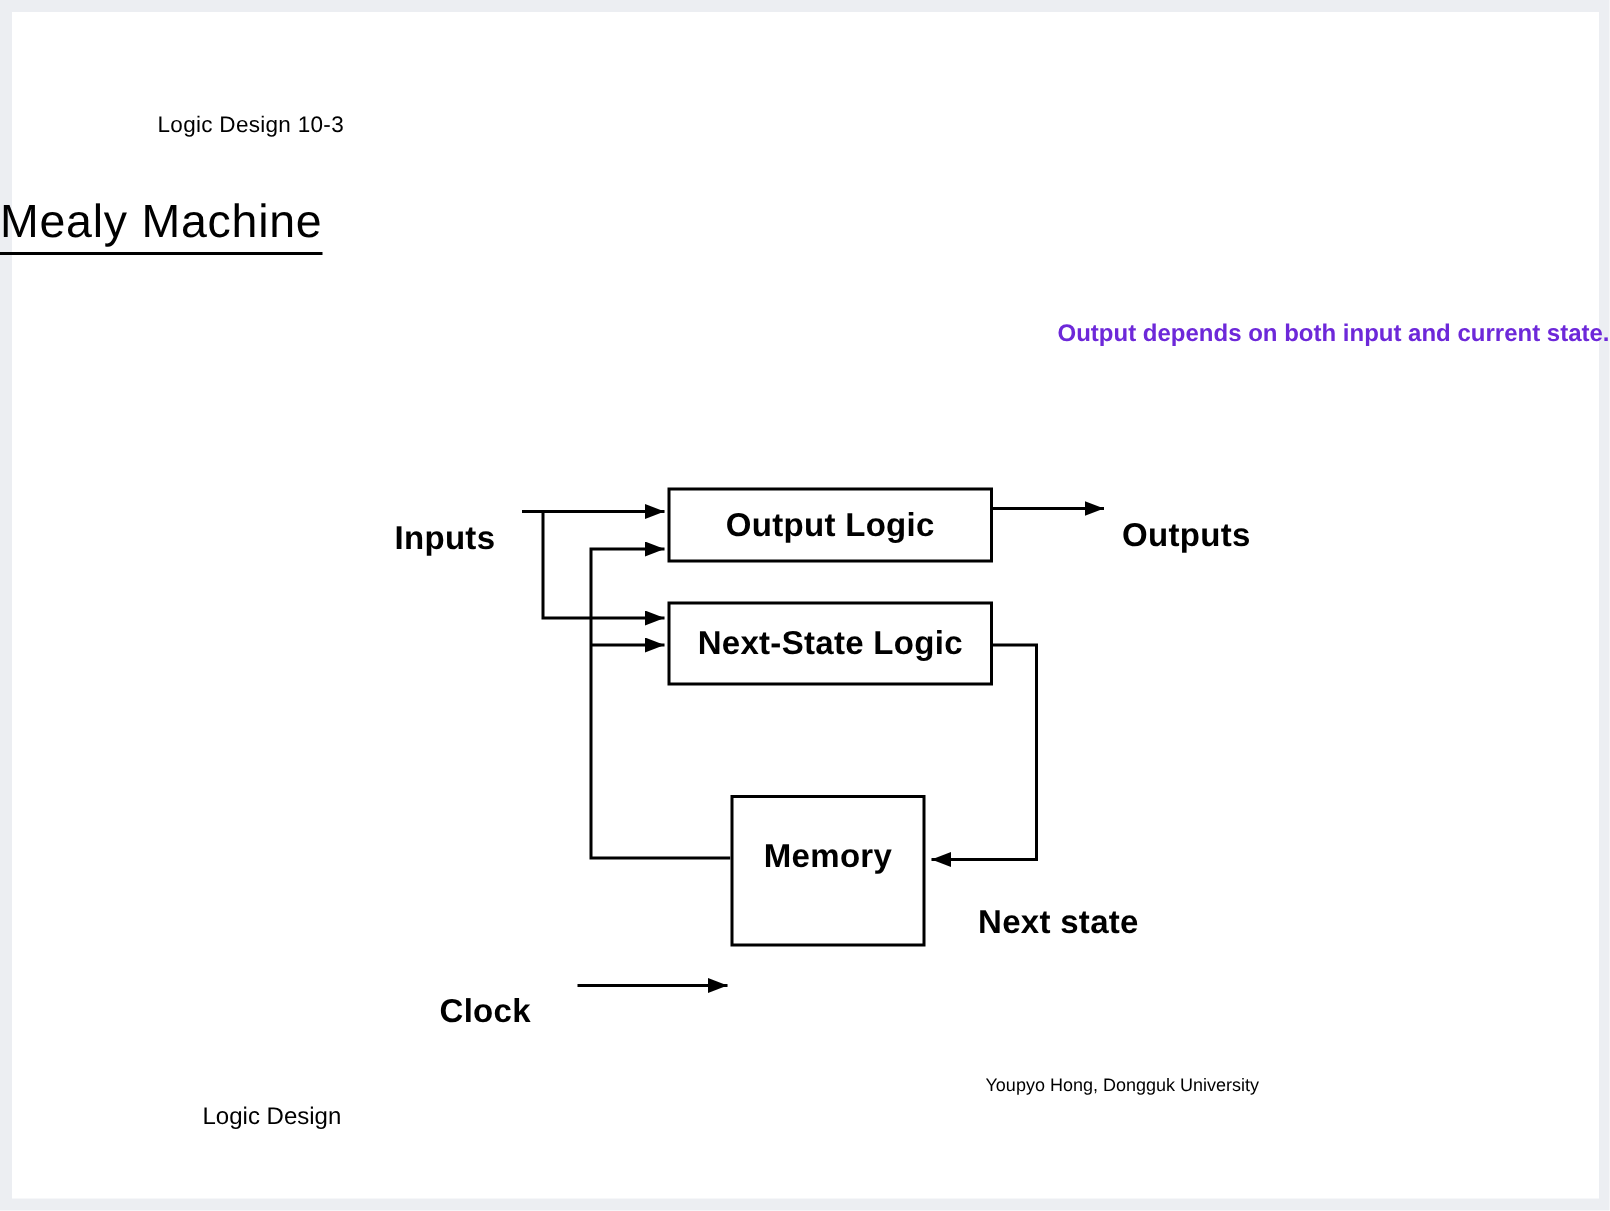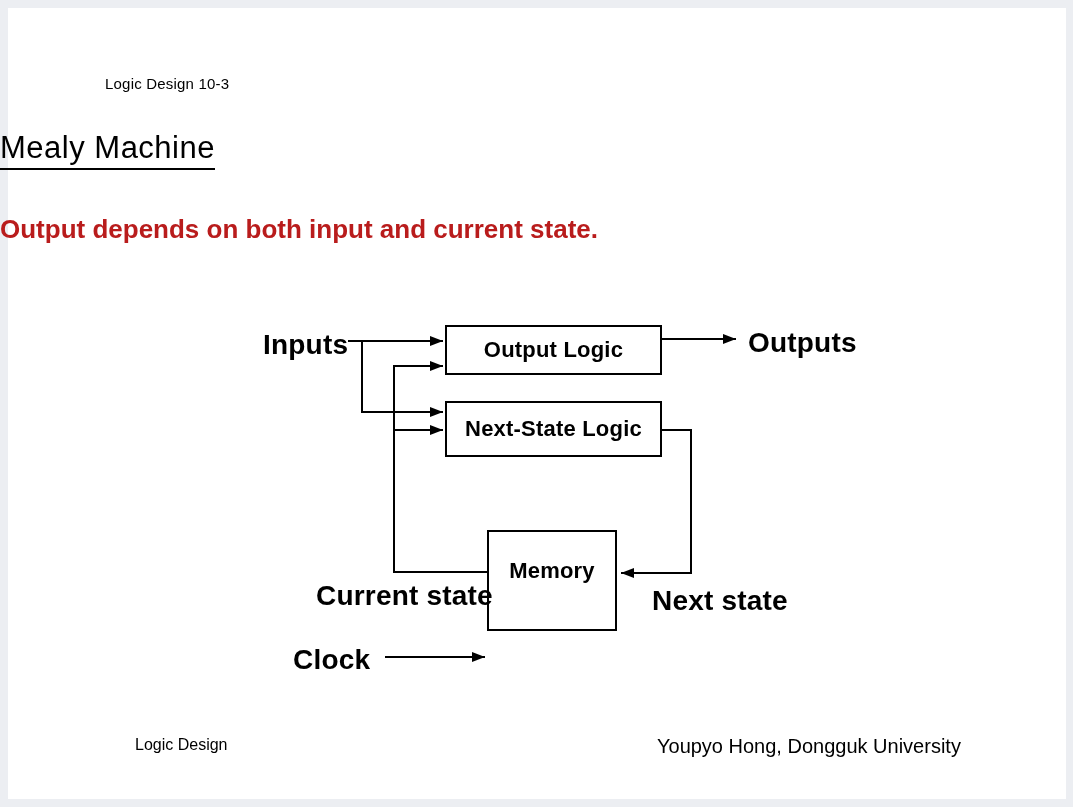--- a/index.html
+++ b/index.html
@@ -26,57 +26,58 @@
   }
   .title {
     display:inline-block;
     font-size:31px;
     border-bottom:2px solid #000;
     padding-bottom:2px;
     letter-spacing:0.5px;
   }
   .subtitle {
     position:absolute; left:0; right:0; top:214px;
-    text-align:left;
-    font-size:26px; font-weight:bold;
-    color:#b91c1c;
+    text-align:right;
+    font-size:16px; font-weight:bold;
+    color:#6d28d9;
   }
   .box {
     position:absolute;
     box-sizing:border-box;
     border:2px solid #000;
     background:#fff;
     display:flex; align-items:center; justify-content:center;
     font-weight:bold; font-size:22px;
     letter-spacing:0.2px;
   }
   .box-output-logic   { left:445px; top:325px; width:217px; height:50px; }
   .box-next-state     { left:445px; top:401px; width:217px; height:56px; }
   .box-memory         { left:487px; top:530px; width:130px; height:101px;
                         align-items:flex-start; padding-top:26px; }
   .dlabel {
     position:absolute;
-    font-weight:bold; font-size:28px;
+    font-weight:bold; font-size:22px;
     white-space:nowrap;
     letter-spacing:0.2px;
+    margin-top:17px;
   }
   .lbl-inputs        { left:263px; top:329px; }
   .lbl-outputs       { left:748px; top:327px; }
   .lbl-current-state { left:316px; top:580px; }
   .lbl-next-state    { left:652px; top:585px; }
   .lbl-clock         { left:293px; top:644px; }
   svg.wires { position:absolute; inset:0; width:1073px; height:807px; pointer-events:none; }
   svg.wires path { fill:none; stroke:#000; stroke-width:2; }
   .footer-left {
     position:absolute; left:135px; top:736px;
     font-size:16px;
   }
   .footer-right {
-    position:absolute; left:657px; top:735px;
-    font-size:20px;
+    position:absolute; left:657px; top:716px;
+    font-size:12px;
   }
 </style>
 </head>
 <body>
 
 <div id="root">
 
   <div class="page"></div>
 
   <div class="slide-code">Logic Design 10-3</div>
@@ -107,20 +108,19 @@
   </div>
   <div class="box box-next-state">
     <span>Next-State Logic</span>
   </div>
   <div class="box box-memory">
     <span>Memory</span>
   </div>
 
   <div class="dlabel lbl-inputs">Inputs</div>
   <div class="dlabel lbl-outputs">Outputs</div>
-  <div class="dlabel lbl-current-state">Current state</div>
   <div class="dlabel lbl-next-state">Next state</div>
   <div class="dlabel lbl-clock">Clock</div>
 
   <div class="footer-left">Logic Design</div>
   <div class="footer-right">Youpyo Hong, Dongguk University</div>
 
 </div>
 
 </body></html>

